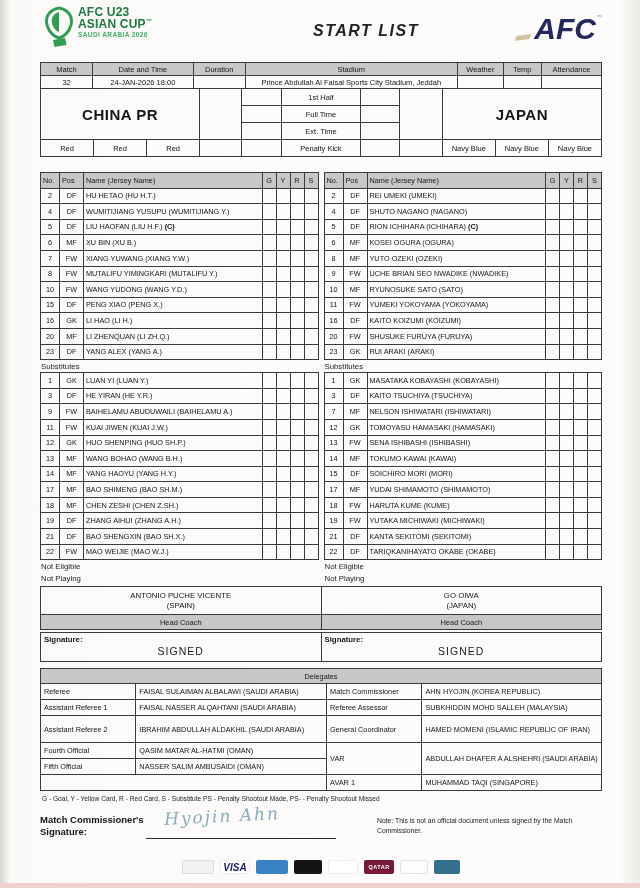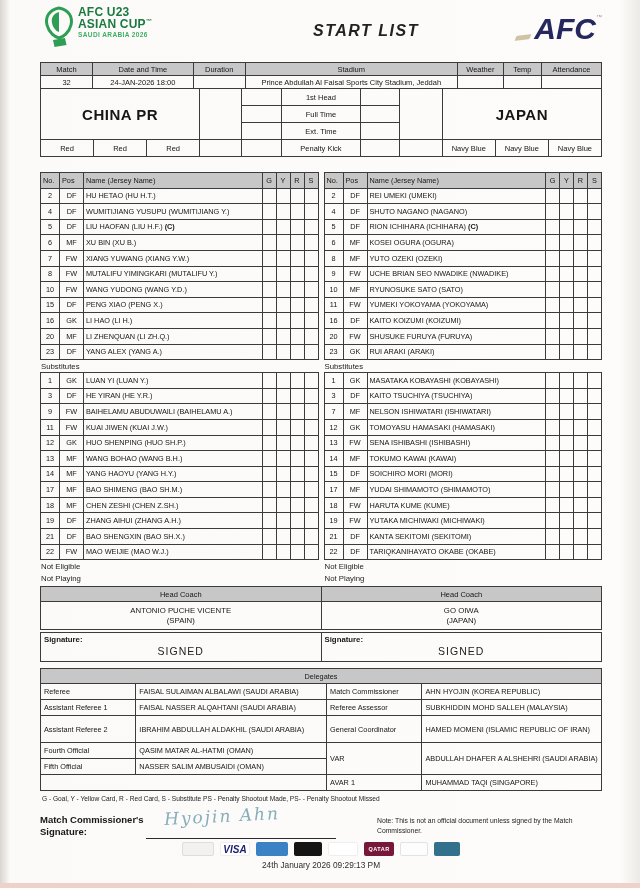--- a/index.html
+++ b/index.html
@@ -173,21 +173,21 @@
           <col style="width:7.5%">
         <col style="width:9.4%">
           <col style="width:9.4%">
           <col style="width:9.4%">
       </colgroup>
       <tbody>
           <tr>
         <td colspan="3" rowspan="3" class="team-name">CHINA PR</td>
         <td rowspan="3"></td>
         <td></td>
-        <td class="slabel">1st Head</td>
+        <td class="slabel">1st Half</td>
         <td></td>
         <td rowspan="3"></td>
         <td colspan="3" rowspan="3" class="team-name">JAPAN</td>
       </tr>
       <tr>
         <td></td>
         <td class="slabel">Full Time</td>
         <td></td>
       </tr>
       <tr>
@@ -719,32 +719,32 @@
       <div class="mini-label">Not Playing</div>
     </div>
 
     <table class="coach">
       <colgroup>
           <col style="width:50%">
           <col style="width:50%">
         </colgroup>
       <tbody>
           <tr>
-        <td class="gray">Head Coach</td>
-        <td class="gray">Head Coach</td>
-      </tr>
-      <tr>
         <td class="cname">
           <div>ANTONIO PUCHE VICENTE</div>
           <div>(SPAIN)</div>
         </td>
         <td class="cname">
           <div>GO OIWA</div>
           <div>(JAPAN)</div>
         </td>
+      </tr>
+      <tr>
+        <td class="gray">Head Coach</td>
+        <td class="gray">Head Coach</td>
       </tr>
     </tbody>
       </table>
 
     <table class="sig-table">
       <colgroup>
           <col style="width:50%">
           <col style="width:50%">
         </colgroup>
       <tbody>
@@ -827,17 +827,16 @@
       <div class="sp sp-1"></div>
       <div class="sp sp-2">VISA</div>
       <div class="sp sp-3"></div>
       <div class="sp sp-4"></div>
       <div class="sp sp-5"></div>
       <div class="sp sp-6">QATAR</div>
       <div class="sp sp-7"></div>
       <div class="sp sp-8"></div>
     </div>
 
-    <div class="timestamp">24th January 2026 09:29:13 PM</div>
 
   </div>
   <div class="bottom-strip"></div>
 </div>
 
 </body></html>

